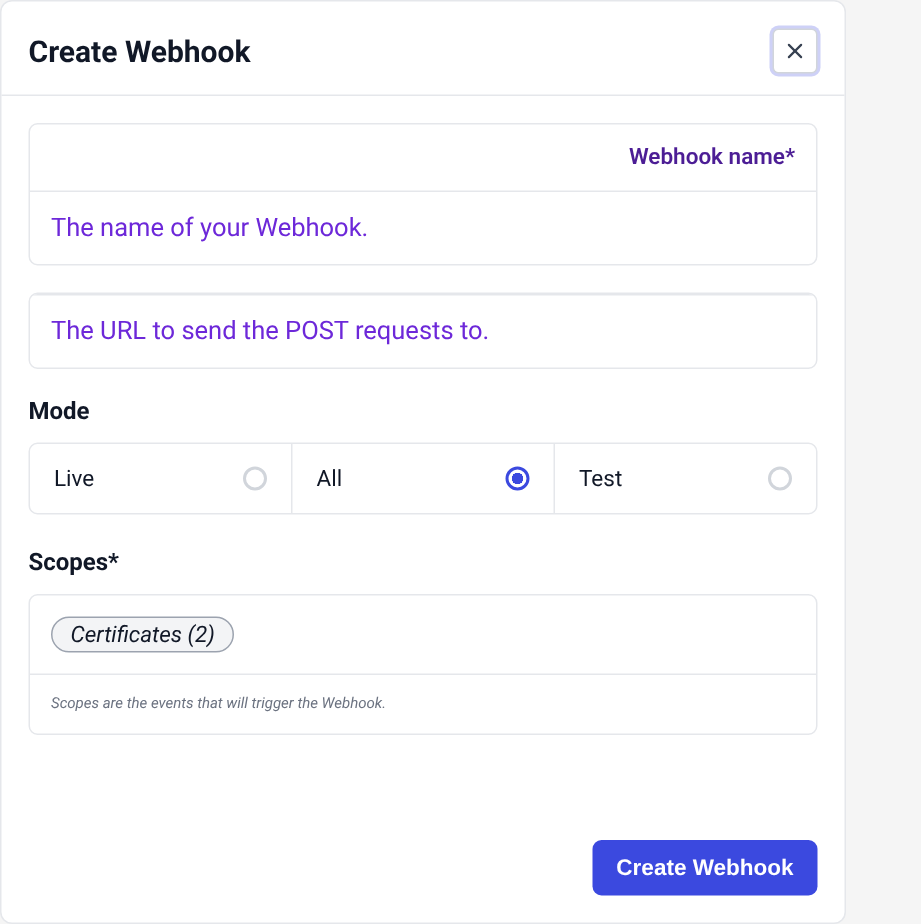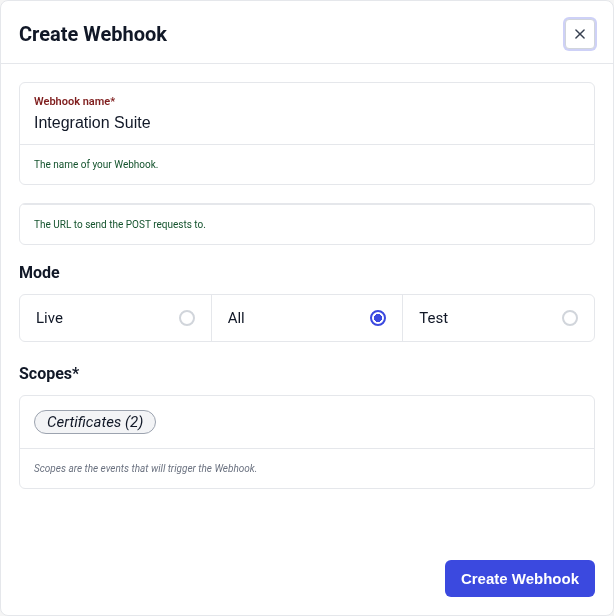--- a/index.html
+++ b/index.html
@@ -10,21 +10,21 @@
     body {
       font-family: -apple-system, BlinkMacSystemFont, "Segoe UI", Roboto, Helvetica, Arial, sans-serif;
       background: #f5f5f5;
       width: 614px;
       height: 616px;
     }
     .modal {
       background: #fff;
       border: 1px solid #e5e7eb;
       border-radius: 8px;
-      width: 614px;
+      width: 564px;
       height: 616px;
       display: flex;
       flex-direction: column;
     }
     .modal-header {
       display: flex;
       justify-content: space-between;
       align-items: center;
       padding: 18px 18px 14px 18px;
       border-bottom: 1px solid #e5e7eb;
@@ -59,43 +59,44 @@
     .field-group {
       border: 1px solid #e5e7eb;
       border-radius: 6px;
       margin-bottom: 18px;
       overflow: hidden;
     }
     .field-main {
       padding: 12px 14px 10px 14px;
     }
     .field-label {
-      font-size: 11px;
+      font-size: 15px;
       font-weight: 600;
-      color: #7f1d1d;
+      color: #4c1d95;
       margin-bottom: 4px;
       display: block;
+      text-align: right;
     }
     .field-input {
       width: 100%;
       border: none;
       outline: none;
       font-size: 16px;
       color: #111827;
       background: transparent;
       padding: 2px 0;
       white-space: nowrap;
       overflow: hidden;
       text-overflow: clip;
     }
     .field-hint {
       border-top: 1px solid #e5e7eb;
       padding: 14px;
-      font-size: 10px;
-      color: #14532d;
+      font-size: 17px;
+      color: #6d28d9;
     }
     .section-title {
       font-size: 16px;
       font-weight: 700;
       color: #111827;
       margin-bottom: 12px;
     }
     .radio-row {
       display: flex;
       border: 1px solid #e5e7eb;
@@ -181,21 +182,20 @@
         <line x1="19" y1="5" x2="5" y2="19"></line>
       </svg>
     </button>
   </div>
 
   <div class="modal-body">
 
     <div class="field-group">
       <div class="field-main">
         <label class="field-label">Webhook name*</label>
-        <input class="field-input" type="text" value="Integration Suite" style="">
       </div>
       <div class="field-hint">The name of your Webhook.</div>
     </div>
 
     <div class="field-group">
       <div class="field-hint">The URL to send the POST requests to.</div>
     </div>
 
     <div class="section-title">Mode</div>
     <div class="radio-row">

